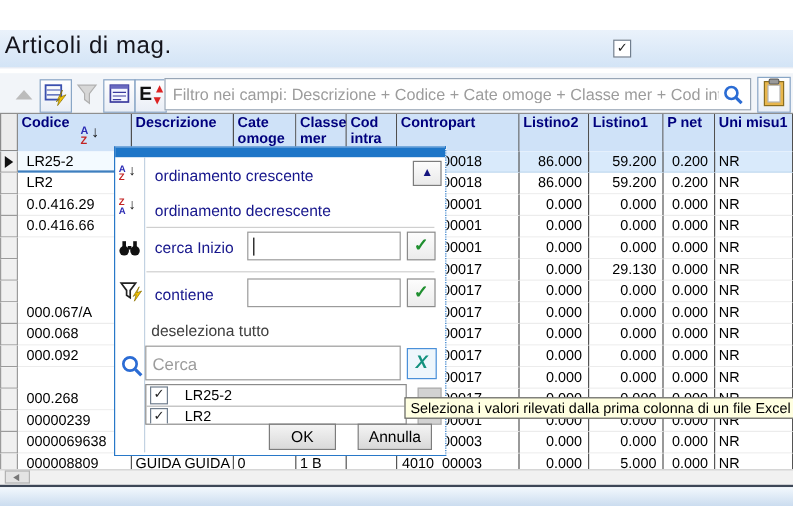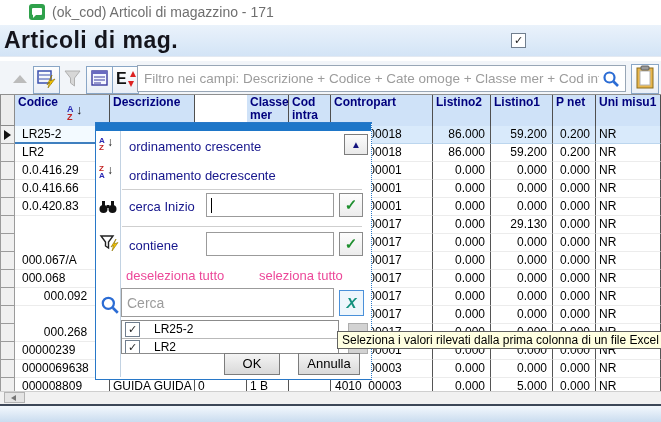--- a/index.html
+++ b/index.html
@@ -9,21 +9,21 @@
 
   
   .titlebar{left:0;top:0;width:661px;height:25px;background:#fff;}
   .app-icon{left:29px;top:4px;width:16px;height:16px;background:#2fa14b;border-radius:3px;}
   .app-icon .bubble{position:absolute;left:3px;top:4px;width:10px;height:7px;background:#fff;border-radius:1px;}
   .app-icon .tail{position:absolute;left:4px;top:11px;width:0;height:0;border-left:3px solid #fff;border-bottom:3px solid transparent;}
   .win-title{left:52px;top:4px;font-size:14px;color:#6f6f6f;}
 
   
   .page-header{left:0;top:25px;width:661px;height:31px;background:linear-gradient(#eaf2fb,#d3e4f6);border-bottom:1px solid #e3e9f2;}
-  .page-title{left:4px;top:2px;font-size:23px;font-weight:bold;color:#14141c;letter-spacing:0.5px;}
+  .page-title{left:4px;top:2px;font-size:20px;font-weight:normal;color:#14141c;letter-spacing:0.5px;}
   .cb{width:13px;height:13px;background:#fff;border:1px solid #707e8e;font-size:11px;line-height:12px;text-align:center;color:#222;}
   .filtra-cb{left:511px;top:8px;}
   .filtra-label{left:530px;top:8px;font-size:13px;color:#111;}
 
   
   .toolbar{left:0;top:61px;width:661px;height:33px;background:#f2f5f9;border-bottom:1px solid #8f8f8f;}
   .tbtn{top:66px;width:25px;height:26px;text-align:center;}
   .tbtn.raised{background:linear-gradient(#fefefe,#e9eef6);border:1px solid #89a6c6;}
   .tri-up{left:7px;top:9px;width:0;height:0;border-left:7px solid transparent;border-right:7px solid transparent;border-bottom:8px solid #bcbcbc;}
   .filter-input{left:137px;top:65px;width:489px;height:27px;border:1px solid #98a6b6;background:#fff;box-sizing:border-box;
@@ -63,21 +63,21 @@
   .popup-bar{position:absolute;left:0;top:0;width:100%;height:8px;background:#1e76c8;}
   .gutter-line{position:absolute;left:24px;top:8px;bottom:2px;width:1px;background:#c2d2e2;}
   .pi{position:absolute;font-size:13px;color:#16168c;white-space:nowrap;}
   .psep{position:absolute;left:26px;width:240px;height:1px;background:#cfcfcf;}
   .pinput{position:absolute;background:#fff;border:1px solid #9b9b9b;box-sizing:border-box;}
   .caret{position:absolute;left:4px;top:4px;width:1px;height:15px;background:#000;}
   .pbtn-check{position:absolute;width:24px;height:24px;background:linear-gradient(#fdfdfd,#ececec);border:1px solid #8b8b8b;
               box-sizing:border-box;text-align:center;font-size:15px;font-weight:bold;color:#1f8f2f;line-height:22px;}
   .up-btn{position:absolute;left:248px;top:11px;width:24px;height:21px;background:linear-gradient(#fcfcfc,#e9e9e9);
           border:1px solid #7c7c7c;box-sizing:border-box;text-align:center;font-size:10px;color:#14147e;line-height:19px;}
-  .plink{position:absolute;font-size:13px;color:#ec4899;text-align:right;}
+  .plink{position:absolute;font-size:13px;color:#404040;text-align:right;}
   .cerca-input{left:25px;top:165px;width:213px;height:29px;font-family:"Liberation Sans",sans-serif;font-size:14px;padding:0 5px;color:#222;}
   .cerca-input::placeholder{color:#9c9c9c;}
   .excel-btn{position:absolute;left:243px;top:167px;width:25px;height:26px;background:#eef6fc;border:1px solid #4a90d9;
              box-sizing:border-box;text-align:center;font-size:15px;font-weight:bold;font-style:italic;color:#13917e;line-height:24px;}
   .plist{position:absolute;left:25px;top:197px;width:218px;height:34px;background:#fff;border:1px solid #8b8b8b;box-sizing:border-box;overflow:hidden;}
   .plist-row{position:relative;height:17px;border-bottom:1px solid #b9b9b9;}
   .plist-row:last-child{border-bottom:0;}
   .plist-cb{position:absolute;left:3px;top:1px;}
   .plist-label{position:absolute;left:32px;top:1px;font-size:12px;color:#000;}
   .pscroll{position:absolute;left:252px;top:200px;width:20px;height:31px;background:#d2d2d2;border:1px solid #adadad;box-sizing:border-box;}
@@ -91,27 +91,20 @@
 
   
   .tooltip{left:337px;top:331px;height:18px;background:#ffffe1;border:1px solid #616161;box-sizing:border-box;
            font-size:12px;color:#000;line-height:16px;padding:0 4px;white-space:nowrap;z-index:30;}
 </style>
 </head>
 <body>
 
 <div class="screen">
 
-  <div class="abs titlebar">
-    <div class="abs app-icon">
-      <div class="bubble"></div>
-        <div class="tail"></div>
-    </div>
-    <div class="abs win-title">(ok_cod) Articoli di magazzino - 171</div>
-  </div>
 
   <div class="abs page-header">
     <div class="abs page-title">Articoli di mag.</div>
     <div class="abs cb filtra-cb">✓</div>
   </div>
 
   <div class="abs toolbar"></div>
   <div class="abs tbtn" style="left:6px;">
     <div class="abs tri-up"></div>
   </div>
@@ -154,20 +147,22 @@
       <rect x="3" y="3" width="16" height="20" fill="#e8b64c" stroke="#8a6d1f"></rect>
       <rect x="6" y="6" width="10" height="14" fill="#fff" stroke="#b5b5b5"></rect>
       <rect x="7" y="1" width="8" height="4" rx="1" fill="#9a9a9a" stroke="#5f5f5f"></rect>
     </svg>
   </div>
 
   <div class="abs thead">
     <div class="hmarker"></div>
   <div class="hcell" style="left: 15px; width: 95px;">Codice<span class="sort-glyph"><span class="sg-a">A</span><span class="sg-z">Z</span><span class="sg-ar">↓</span></span></div>
       <div class="hcell" style="left: 110px; width: 85px;">Descrizione</div>
+      <div class="hcell" style="left: 195px; width: 52px;">Cate
+omoge</div>
       <div class="hcell" style="left: 247px; width: 42px;">Classe
 mer</div>
       <div class="hcell" style="left: 289px; width: 42px;">Cod
 intra</div>
       <div class="hcell" style="left: 331px; width: 102px;">Contropart</div>
       <div class="hcell" style="left: 433px; width: 58px;">Listino2</div>
       <div class="hcell" style="left: 491px; width: 62px;">Listino1</div>
       <div class="hcell" style="left: 553px; width: 43px;">P net</div>
       <div class="hcell" style="left: 596px; width: 65px;">Uni misu1</div>
     </div>
@@ -222,21 +217,20 @@
         <div class="tcell" style="left: 247px; width: 42px; text-align: left; padding-left: 3px;"></div>
         <div class="tcell" style="left: 289px; width: 42px; text-align: left; padding-left: 3px;"></div>
         <div class="tcell" style="left: 331px; width: 102px; text-align: left; padding-left: 4px; white-space: pre;">4010  00001</div>
         <div class="tcell" style="left: 433px; width: 58px; text-align: right; padding-right: 5px;">0.000</div>
         <div class="tcell" style="left: 491px; width: 62px; text-align: right; padding-right: 5px;">0.000</div>
         <div class="tcell" style="left: 553px; width: 43px; text-align: right; padding-right: 5px;">0.000</div>
         <div class="tcell" style="left: 596px; width: 65px; text-align: left; padding-left: 3px;">NR</div>
       </div>
       <div class="trow" style="top: 72px;">
         <div class="mcell"></div>
-        <div class="tcell" style="left: 15px; width: 95px; text-align: left; padding-left: 7px;">0.0.420.83</div>
         <div class="tcell" style="left: 110px; width: 85px; text-align: left; padding-left: 3px;"></div>
         <div class="tcell" style="left: 195px; width: 52px; text-align: left; padding-left: 3px;"></div>
         <div class="tcell" style="left: 247px; width: 42px; text-align: left; padding-left: 3px;"></div>
         <div class="tcell" style="left: 289px; width: 42px; text-align: left; padding-left: 3px;"></div>
         <div class="tcell" style="left: 331px; width: 102px; text-align: left; padding-left: 4px; white-space: pre;">4010  00001</div>
         <div class="tcell" style="left: 433px; width: 58px; text-align: right; padding-right: 5px;">0.000</div>
         <div class="tcell" style="left: 491px; width: 62px; text-align: right; padding-right: 5px;">0.000</div>
         <div class="tcell" style="left: 553px; width: 43px; text-align: right; padding-right: 5px;">0.000</div>
         <div class="tcell" style="left: 596px; width: 65px; text-align: left; padding-left: 3px;">NR</div>
       </div>
@@ -285,21 +279,21 @@
         <div class="tcell" style="left: 247px; width: 42px; text-align: left; padding-left: 3px;"></div>
         <div class="tcell" style="left: 289px; width: 42px; text-align: left; padding-left: 3px;"></div>
         <div class="tcell" style="left: 331px; width: 102px; text-align: left; padding-left: 4px; white-space: pre;">4010  00017</div>
         <div class="tcell" style="left: 433px; width: 58px; text-align: right; padding-right: 5px;">0.000</div>
         <div class="tcell" style="left: 491px; width: 62px; text-align: right; padding-right: 5px;">0.000</div>
         <div class="tcell" style="left: 553px; width: 43px; text-align: right; padding-right: 5px;">0.000</div>
         <div class="tcell" style="left: 596px; width: 65px; text-align: left; padding-left: 3px;">NR</div>
       </div>
       <div class="trow" style="top: 162px;">
         <div class="mcell"></div>
-        <div class="tcell" style="left: 15px; width: 95px; text-align: center; padding-left: 7px;">000.092</div>
+        <div class="tcell" style="left: 15px; width: 95px; text-align: left; padding-left: 7px;">000.092</div>
         <div class="tcell" style="left: 110px; width: 85px; text-align: left; padding-left: 3px;"></div>
         <div class="tcell" style="left: 195px; width: 52px; text-align: left; padding-left: 3px;"></div>
         <div class="tcell" style="left: 247px; width: 42px; text-align: left; padding-left: 3px;"></div>
         <div class="tcell" style="left: 289px; width: 42px; text-align: left; padding-left: 3px;"></div>
         <div class="tcell" style="left: 331px; width: 102px; text-align: left; padding-left: 4px; white-space: pre;">4010  00017</div>
         <div class="tcell" style="left: 433px; width: 58px; text-align: right; padding-right: 5px;">0.000</div>
         <div class="tcell" style="left: 491px; width: 62px; text-align: right; padding-right: 5px;">0.000</div>
         <div class="tcell" style="left: 553px; width: 43px; text-align: right; padding-right: 5px;">0.000</div>
         <div class="tcell" style="left: 596px; width: 65px; text-align: left; padding-left: 3px;">NR</div>
       </div>
@@ -310,21 +304,21 @@
         <div class="tcell" style="left: 247px; width: 42px; text-align: left; padding-left: 3px;"></div>
         <div class="tcell" style="left: 289px; width: 42px; text-align: left; padding-left: 3px;"></div>
         <div class="tcell" style="left: 331px; width: 102px; text-align: left; padding-left: 4px; white-space: pre;">4010  00017</div>
         <div class="tcell" style="left: 433px; width: 58px; text-align: right; padding-right: 5px;">0.000</div>
         <div class="tcell" style="left: 491px; width: 62px; text-align: right; padding-right: 5px;">0.000</div>
         <div class="tcell" style="left: 553px; width: 43px; text-align: right; padding-right: 5px;">0.000</div>
         <div class="tcell" style="left: 596px; width: 65px; text-align: left; padding-left: 3px;">NR</div>
       </div>
       <div class="trow" style="top: 198px;">
         <div class="mcell"></div>
-        <div class="tcell" style="left: 15px; width: 95px; text-align: center; padding-left: 7px;">000.268</div>
+        <div class="tcell" style="left: 15px; width: 95px; text-align: left; padding-left: 7px;">000.268</div>
         <div class="tcell" style="left: 110px; width: 85px; text-align: left; padding-left: 3px;"></div>
         <div class="tcell" style="left: 195px; width: 52px; text-align: left; padding-left: 3px;"></div>
         <div class="tcell" style="left: 247px; width: 42px; text-align: left; padding-left: 3px;"></div>
         <div class="tcell" style="left: 289px; width: 42px; text-align: left; padding-left: 3px;"></div>
         <div class="tcell" style="left: 331px; width: 102px; text-align: left; padding-left: 4px; white-space: pre;">4010  00017</div>
         <div class="tcell" style="left: 433px; width: 58px; text-align: right; padding-right: 5px;">0.000</div>
         <div class="tcell" style="left: 491px; width: 62px; text-align: right; padding-right: 5px;">0.000</div>
         <div class="tcell" style="left: 553px; width: 43px; text-align: right; padding-right: 5px;">0.000</div>
         <div class="tcell" style="left: 596px; width: 65px; text-align: left; padding-left: 3px;">NR</div>
       </div>
@@ -414,21 +408,20 @@
 
     <svg class="icon18" style="left:3px;top:110px;" width="20" height="20" viewBox="0 0 20 20">
       <path d="M2 3 H14 L9.5 9 V15 L6.5 13 V9 Z" fill="none" stroke="#222" stroke-width="1.4"></path>
       <path d="M12 14 L17 6 L15 11 L19 9.5 L13 18 L14.5 12.5 Z" fill="#f4c200" stroke="#8a7100" stroke-width="0.6"></path>
     </svg>
     <div class="pi" style="left:33px;top:115px;text-align:right;">contiene</div>
     <div class="pinput" style="left:110px;top:109px;width:128px;height:24px;"></div>
     <div class="pbtn-check" style="left:243px;top:109px;">✓</div>
 
     <div class="plink" style="left:30px;top:145px;">deseleziona tutto</div>
-    <div class="plink" style="left:163px;top:145px;">seleziona tutto</div>
 
     <svg class="icon18" style="left:4px;top:172px;" width="18" height="18" viewBox="0 0 18 18">
       <circle cx="7.5" cy="7.5" r="5" fill="none" stroke="#2b6cd4" stroke-width="2"></circle>
       <line x1="11.5" y1="11.5" x2="16" y2="16" stroke="#2b6cd4" stroke-width="2.4"></line>
     </svg>
     <input class="abs pinput cerca-input" placeholder="Cerca" style="">
     <div class="excel-btn">X</div>
 
     <div class="plist" id="popup-list">
         <div class="plist-row">

